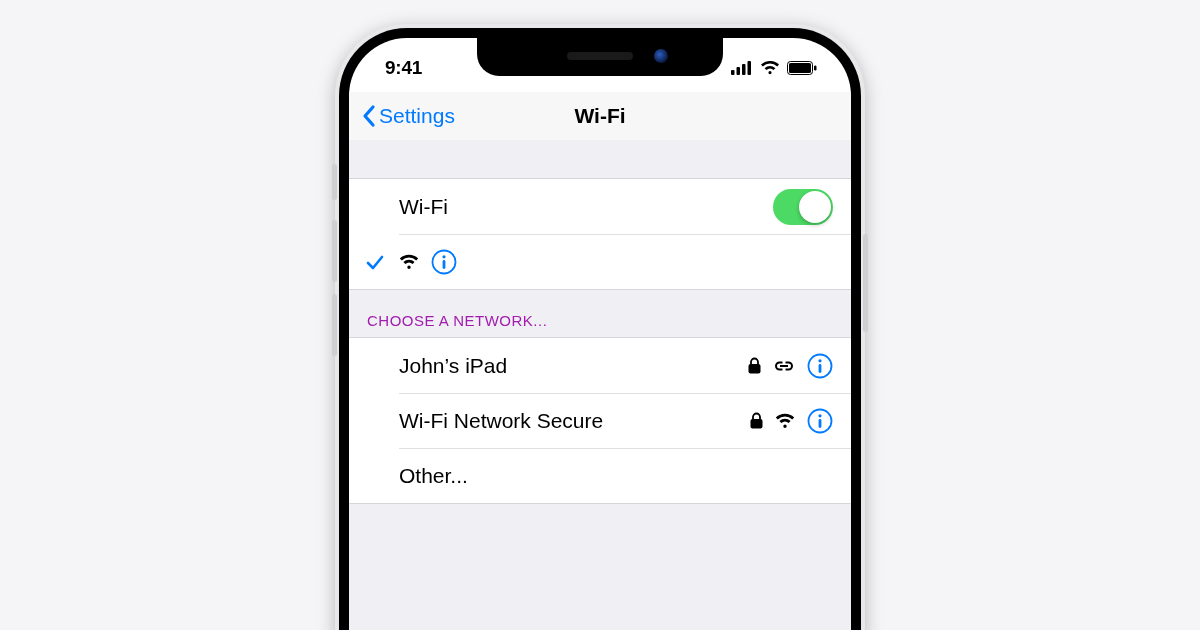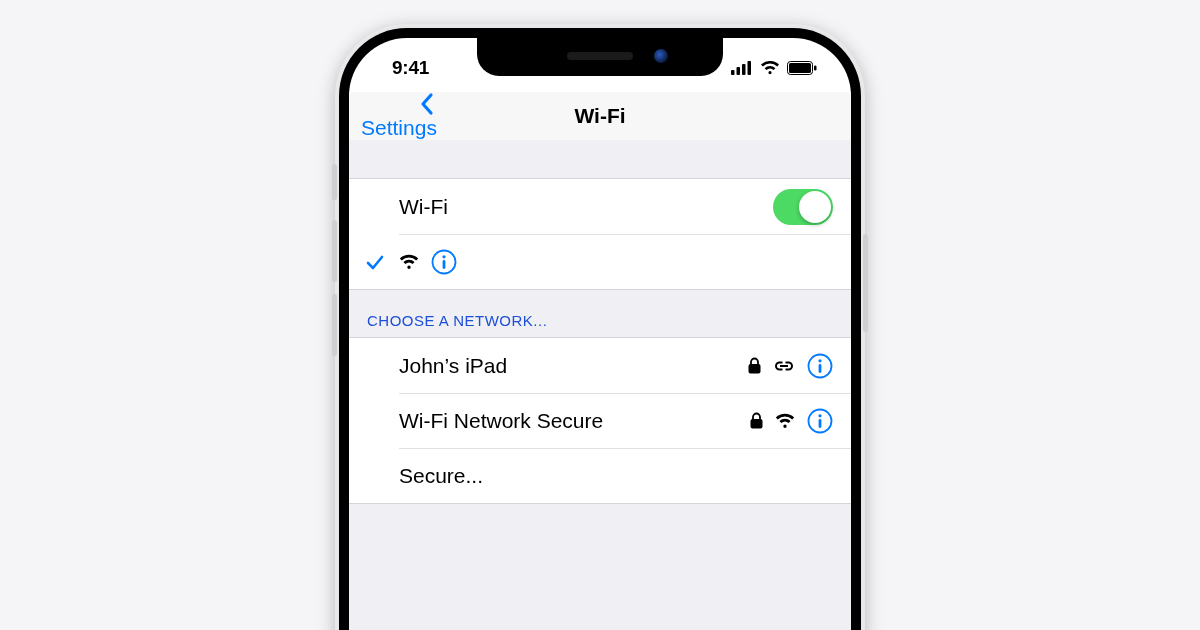--- a/index.html
+++ b/index.html
@@ -11,39 +11,39 @@
   .btn-left1{position:absolute;left:-3px;top:140px;width:5px;height:36px;background:#cfcfd1;border-radius:3px;}
   .btn-left2{position:absolute;left:-3px;top:196px;width:5px;height:62px;background:#cfcfd1;border-radius:3px;}
   .btn-left3{position:absolute;left:-3px;top:270px;width:5px;height:62px;background:#cfcfd1;border-radius:3px;}
   .btn-right{position:absolute;right:-3px;top:210px;width:5px;height:98px;background:#cfcfd1;border-radius:3px;}
   
   .notch{position:absolute;top:0;left:50%;transform:translateX(-50%);width:246px;height:38px;background:#000;border-bottom-left-radius:22px;border-bottom-right-radius:22px;z-index:5;}
   .speaker{position:absolute;top:14px;left:50%;transform:translateX(-50%);width:66px;height:8px;background:#1a1a1a;border-radius:4px;}
   .cam{position:absolute;top:11px;left:50%;transform:translateX(54px);width:14px;height:14px;background:radial-gradient(circle at 40% 40%,#2b5cc2 0%,#0b1a40 70%);border-radius:50%;}
   
   .statusbar{position:absolute;top:0;left:0;right:0;height:54px;display:flex;align-items:center;justify-content:space-between;padding:0 30px;z-index:4;}
-  .status-time{font-size:19px;font-weight:600;color:#000;letter-spacing:-.2px;margin-left:13px;margin-top:6px;text-align:center;}
+  .status-time{font-size:19px;font-weight:600;color:#000;letter-spacing:-.2px;margin-left:6px;margin-top:6px;text-align:center;}
   .status-icons{display:flex;align-items:center;gap:7px;margin-right:4px;margin-top:6px;}
   
   .navbar{position:absolute;top:54px;left:0;right:0;height:48px;background:#f7f7f8;border-bottom:1px solid #d0d0d4;display:flex;align-items:center;}
-  .back{display:flex;align-items:flex-end;color:#007aff;font-size:21px;padding-left:12px;cursor:pointer;flex-direction:column;}
+  .back{display:flex;align-items:flex-start;color:#007aff;font-size:21px;padding-left:12px;cursor:pointer;}
   .back-chev{margin-right:2px;}
   .nav-title{position:absolute;left:0;right:0;text-align:center;font-size:21px;font-weight:600;color:#000;pointer-events:none;}
   
   .content{position:absolute;top:102px;left:0;right:0;bottom:0;background:#efeff4;}
   .gap{height:38px;}
   .group{background:#fff;border-top:1px solid #d6d6da;border-bottom:1px solid #d6d6da;}
   .row{display:flex;align-items:center;height:55px;padding:0 18px;position:relative;}
   .row + .row::before{content:"";position:absolute;top:0;left:18px;right:0;height:1px;background:#e0e0e4;}
   .row.indent{padding-left:50px;}
   .row.indent + .row.indent::before{left:50px;}
   .row-label{font-size:21px;color:#000;flex:1;}
   .check{position:absolute;left:16px;color:#007aff;}
   .trailing{display:flex;align-items:center;gap:12px;}
-  .section-header{font-size:15px;color:#1d4ed8;letter-spacing:.5px;padding:22px 18px 8px;}
+  .section-header{font-size:15px;color:#a21caf;letter-spacing:.5px;padding:22px 18px 8px;}
   
   .toggle{width:60px;height:36px;background:#4cd964;border-radius:18px;position:relative;cursor:pointer;}
   .toggle .knob{position:absolute;top:2px;right:2px;width:32px;height:32px;background:#fff;border-radius:50%;box-shadow:0 2px 4px rgba(0,0,0,.25);}
   
   .info{width:26px;height:26px;cursor:pointer;}
   svg{display:block;}
 </style>
 </head>
 <body>
 
@@ -175,21 +175,21 @@
                 <span class="info">
                   <svg width="26" height="26" viewBox="0 0 26 26">
                       <circle cx="13" cy="13" r="11.5" fill="none" stroke="#007aff" stroke-width="1.8"></circle>
                       <circle cx="13" cy="7.8" r="1.6" fill="#007aff"></circle>
                       <rect x="11.6" y="11" width="2.8" height="9" rx="1.4" fill="#007aff"></rect>
                     </svg>
                 </span>
               </div>
             </div>
             <div class="row indent">
-              <span class="row-label">Secure...</span>
+              <span class="row-label">Other...</span>
             </div>
           </div>
 
         </div>
 
       </div>
     </div>
   </div>
 </div>
 

